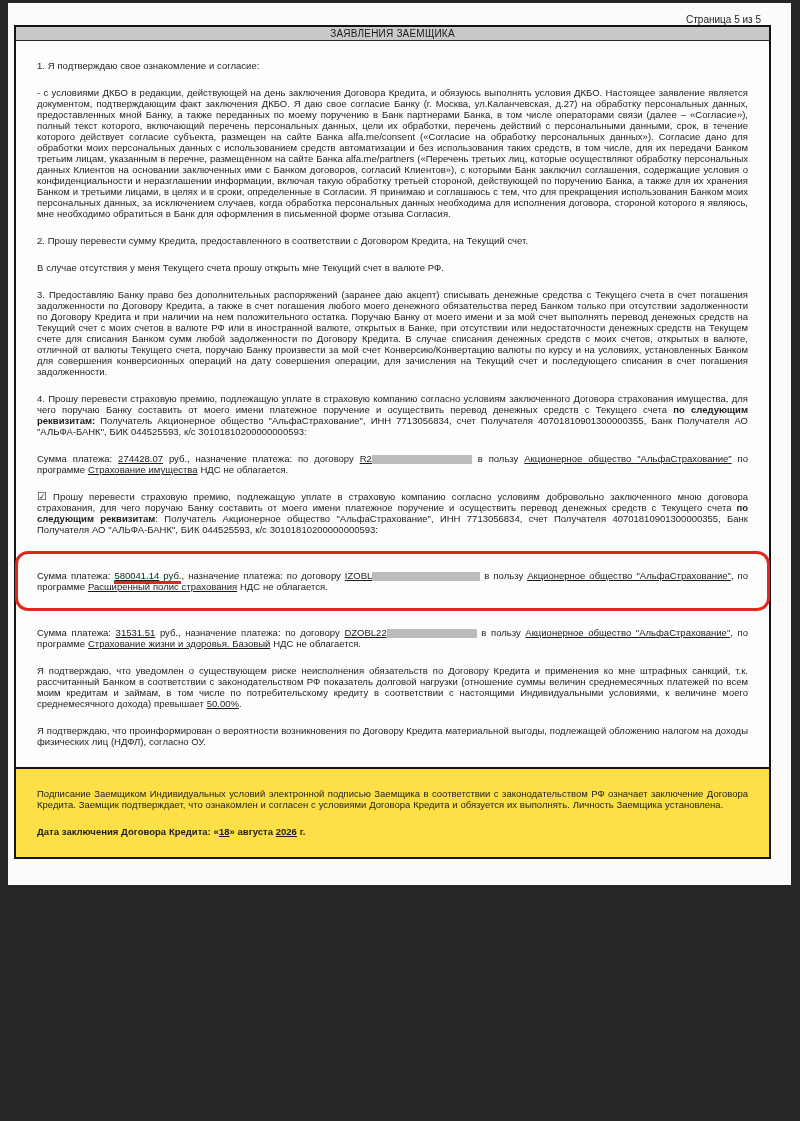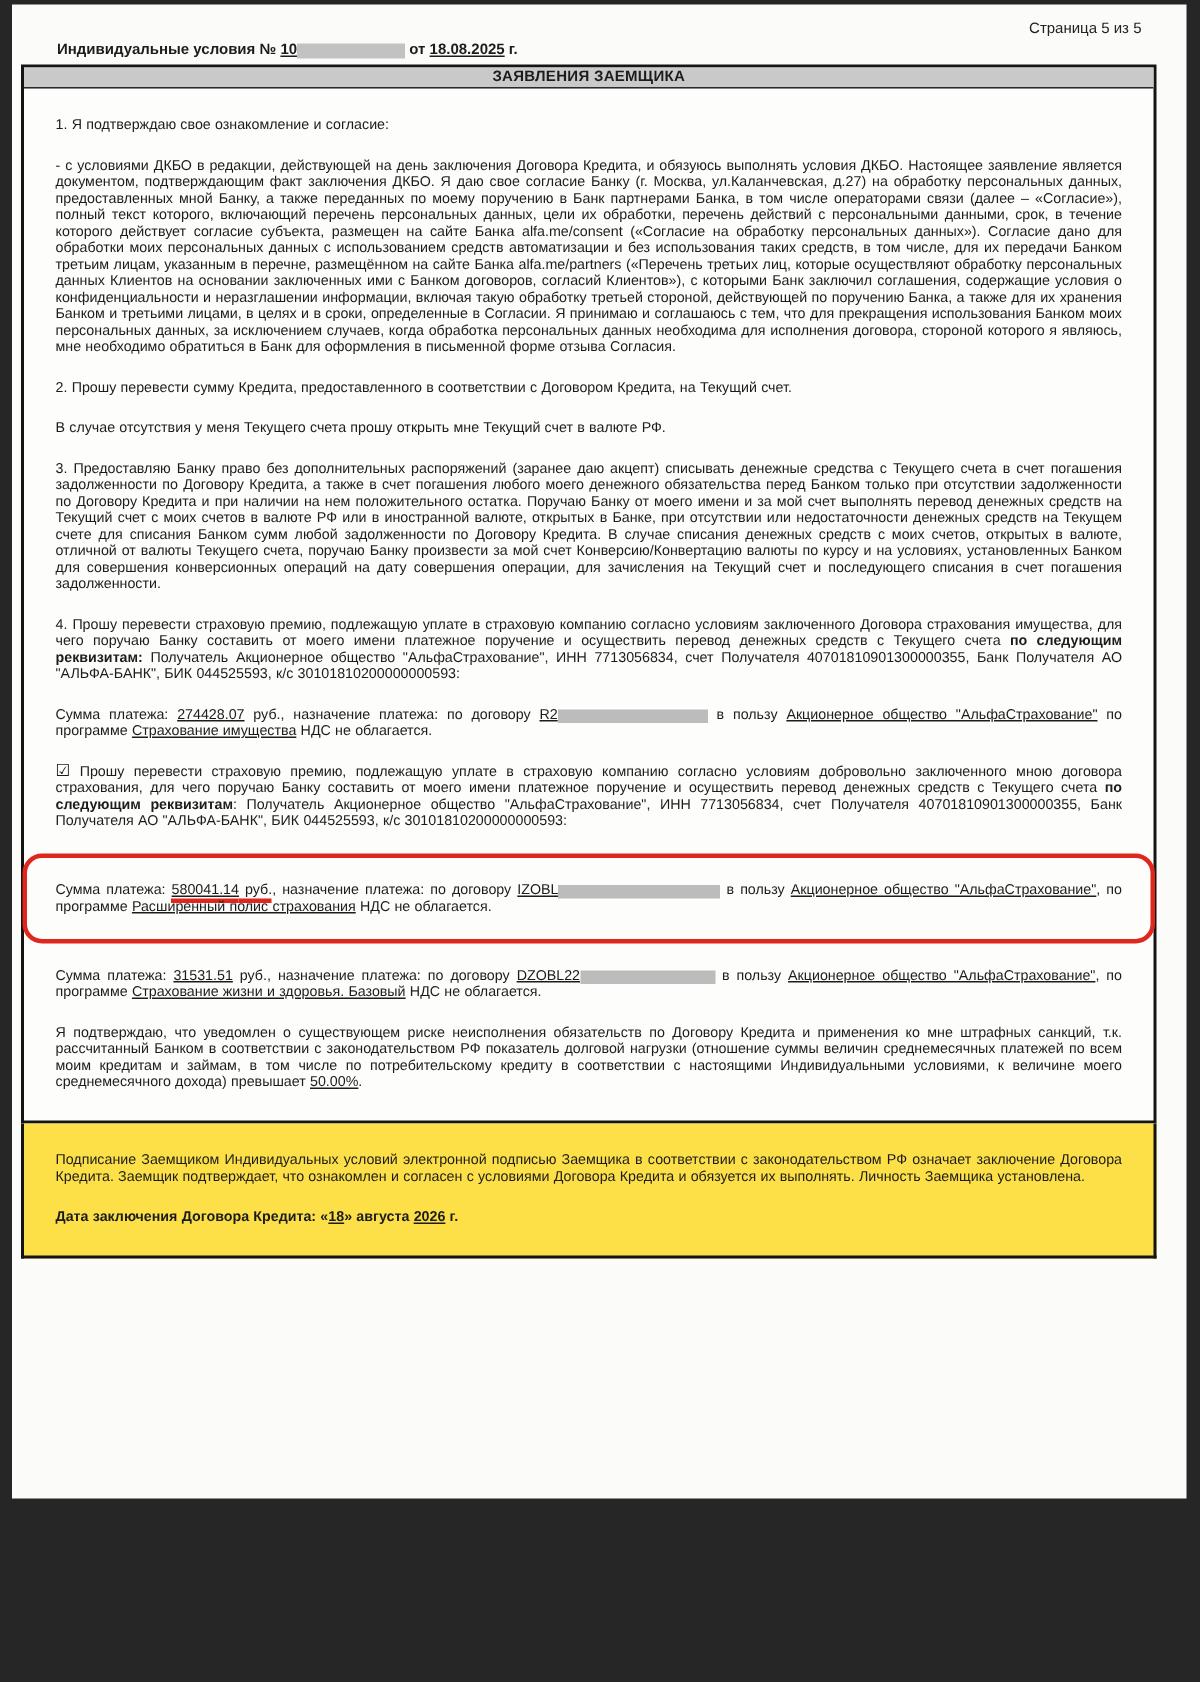--- a/index.html
+++ b/index.html
@@ -3,38 +3,38 @@
 <meta charset="utf-8">
 <style>
   html,body{margin:0;padding:0;}
   body{
     width:800px;height:1121px;position:relative;
     background:#262626;
     font-family:"Liberation Sans","DejaVu Sans",sans-serif;
     -webkit-font-smoothing:antialiased;
   }
   .page{
-    position:absolute;left:8px;top:3px;width:783px;height:996px;
+    position:absolute;left:8px;top:3px;width:783px;height:882px;
     background:#fbfbfa;color:#1c1c1c;overflow:visible;
   }
   .page-number{
     text-align:right;padding:11px 30px 0 0;font-size:10px;color:#222;
   }
   .doc-title{
     margin:3px 20px 4px 30px;font-size:10px;font-weight:bold;white-space:nowrap;
   }
   .main-box{
     margin:0 20px 0 6px;border:2px solid #141414;background:#fdfdfc;
   }
   .sign-box{
     margin:0 20px 0 6px;border:2px solid #141414;border-top:0;background:#fde047;
   }
   .box-title-band{
     background:#c9c9c9;border-bottom:1px solid #2a2a2a;
-    text-align:center;font-weight:bold;font-size:10px;padding:1px 0;
+    text-align:center;font-weight:normal;font-size:10px;padding:1px 0;
     letter-spacing:.2px;
   }
   .box-content{padding:3px 5px 4px 5px;}
   .para{
     font-size:9.5px;line-height:11px;text-align:justify;margin:16px;
     word-spacing:.2px;
   }
   .b{font-weight:bold;}
   .u{text-decoration:underline;text-underline-offset:1px;}
   .rm{border-bottom:3px solid #e0271d;}
@@ -49,38 +49,38 @@
     border-radius:13px;
   }
 </style>
 </head>
 <body>
 
 <div class="page">
 
   <div class="page-number">Страница 5 из 5</div>
 
-  <div class="doc-title"><span class="b">Индивидуальные условия № </span><span class="b u">10</span><span class="redact hdr" style="width: 72px;"></span><span class="b"> от </span><span class="b u">18.08.2025</span><span class="b"> г.</span></div>
 
   <div class="main-box">
     <div class="box-title-band">ЗАЯВЛЕНИЯ ЗАЕМЩИКА</div>
     <div class="box-content">
         <div class="para"><span>1. Я подтверждаю свое ознакомление и согласие:</span></div>
         <div class="para"><span>- с условиями ДКБО в редакции, действующей на день заключения Договора Кредита, и обязуюсь выполнять условия ДКБО. Настоящее заявление является документом, подтверждающим факт заключения ДКБО. Я даю свое согласие Банку (г. Москва, ул.Каланчевская, д.27) на обработку персональных данных, предоставленных мной Банку, а также переданных по моему поручению в Банк партнерами Банка, в том числе операторами связи (далее – «Согласие»), полный текст которого, включающий перечень персональных данных, цели их обработки, перечень действий с персональными данными, срок, в течение которого действует согласие субъекта, размещен на сайте Банка alfa.me/consent («Согласие на обработку персональных данных»). Согласие дано для обработки моих персональных данных с использованием средств автоматизации и без использования таких средств, в том числе, для их передачи Банком третьим лицам, указанным в перечне, размещённом на сайте Банка alfa.me/partners («Перечень третьих лиц, которые осуществляют обработку персональных данных Клиентов на основании заключенных ими с Банком договоров, согласий Клиентов»), с которыми Банк заключил соглашения, содержащие условия о конфиденциальности и неразглашении информации, включая такую обработку третьей стороной, действующей по поручению Банка, а также для их хранения Банком и третьими лицами, в целях и в сроки, определенные в Согласии. Я принимаю и соглашаюсь с тем, что для прекращения использования Банком моих персональных данных, за исключением случаев, когда обработка персональных данных необходима для исполнения договора, стороной которого я являюсь, мне необходимо обратиться в Банк для оформления в письменной форме отзыва Согласия.</span></div>
         <div class="para"><span>2. Прошу перевести сумму Кредита, предоставленного в соответствии с Договором Кредита, на Текущий счет.</span></div>
         <div class="para"><span>В случае отсутствия у меня Текущего счета прошу открыть мне Текущий счет в валюте РФ.</span></div>
         <div class="para"><span>3. Предоставляю Банку право без дополнительных распоряжений (заранее даю акцепт) списывать денежные средства с Текущего счета в счет погашения задолженности по Договору Кредита, а также в счет погашения любого моего денежного обязательства перед Банком только при отсутствии задолженности по Договору Кредита и при наличии на нем положительного остатка. Поручаю Банку от моего имени и за мой счет выполнять перевод денежных средств на Текущий счет с моих счетов в валюте РФ или в иностранной валюте, открытых в Банке, при отсутствии или недостаточности денежных средств на Текущем счете для списания Банком сумм любой задолженности по Договору Кредита. В случае списания денежных средств с моих счетов, открытых в валюте, отличной от валюты Текущего счета, поручаю Банку произвести за мой счет Конверсию/Конвертацию валюты по курсу и на условиях, установленных Банком для совершения конверсионных операций на дату совершения операции, для зачисления на Текущий счет и последующего списания в счет погашения задолженности.</span></div>
         <div class="para"><span>4. Прошу перевести страховую премию, подлежащую уплате в страховую компанию согласно условиям заключенного Договора страхования имущества, для чего поручаю Банку составить от моего имени платежное поручение и осуществить перевод денежных средств с Текущего счета </span><span class="b">по следующим реквизитам:</span><span> Получатель Акционерное общество "АльфаСтрахование", ИНН 7713056834, счет Получателя 40701810901300000355, Банк Получателя АО "АЛЬФА-БАНК", БИК 044525593, к/с 30101810200000000593:</span></div>
         <div class="para"><span>Сумма платежа: </span><span class="u">274428.07</span><span> руб., назначение платежа: по договору </span><span class="u">R2</span><span class="redact" style="width: 100px;"></span><span> в пользу </span><span class="u">Акционерное общество "АльфаСтрахование"</span><span> по программе </span><span class="u">Страхование имущества</span><span> НДС не облагается.</span></div>
         <div class="para"><span class="chk">☑</span><span> Прошу перевести страховую премию, подлежащую уплате в страховую компанию согласно условиям добровольно заключенного мною договора страхования, для чего поручаю Банку составить от моего имени платежное поручение и осуществить перевод денежных средств с Текущего счета </span><span class="b">по следующим реквизитам</span><span>: Получатель Акционерное общество "АльфаСтрахование", ИНН 7713056834, счет Получателя 40701810901300000355, Банк Получателя АО "АЛЬФА-БАНК", БИК 044525593, к/с 30101810200000000593:</span></div>
         <div class="red-frame">
           <div class="para"><span>Сумма платежа: </span><span class="u rm">580041.14</span><span class="rm"> руб.</span><span>, назначение платежа: по договору </span><span class="u">IZOBL</span><span class="redact" style="width: 108px;"></span><span> в пользу </span><span class="u">Акционерное общество "АльфаСтрахование"</span><span>, по программе </span><span class="u">Расширенный полис страхования</span><span> НДС не облагается.</span></div>
         </div>
         <div class="para"><span>Сумма платежа: </span><span class="u">31531.51</span><span> руб., назначение платежа: по договору </span><span class="u">DZOBL22</span><span class="redact" style="width: 90px;"></span><span> в пользу </span><span class="u">Акционерное общество "АльфаСтрахование"</span><span>, по программе </span><span class="u">Страхование жизни и здоровья. Базовый</span><span> НДС не облагается.</span></div>
         <div class="para"><span>Я подтверждаю, что уведомлен о существующем риске неисполнения обязательств по Договору Кредита и применения ко мне штрафных санкций, т.к. рассчитанный Банком в соответствии с законодательством РФ показатель долговой нагрузки (отношение суммы величин среднемесячных платежей по всем моим кредитам и займам, в том числе по потребительскому кредиту в соответствии с настоящими Индивидуальными условиями, к величине моего среднемесячного дохода) превышает </span><span class="u">50.00%</span><span>.</span></div>
+        <div class="para"><span>Я подтверждаю, что проинформирован о вероятности возникновения по Договору Кредита материальной выгоды, подлежащей обложению налогом на доходы физических лиц (НДФЛ), согласно ОУ.</span></div>
       </div>
   </div>
 
   <div class="sign-box">
     <div class="box-content">
         <div class="para"><span>Подписание Заемщиком Индивидуальных условий электронной подписью Заемщика в соответствии с законодательством РФ означает заключение Договора Кредита. Заемщик подтверждает, что ознакомлен и согласен с условиями Договора Кредита и обязуется их выполнять. Личность Заемщика установлена.</span></div>
         <div class="para"><span class="b">Дата заключения Договора Кредита: «</span><span class="b u">18</span><span class="b">» августа </span><span class="b u">2026</span><span class="b"> г.</span></div>
       </div>
   </div>
 

